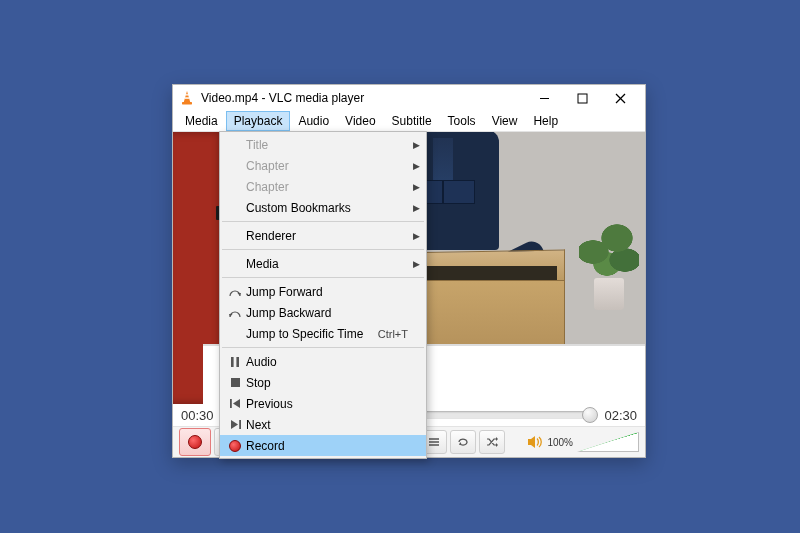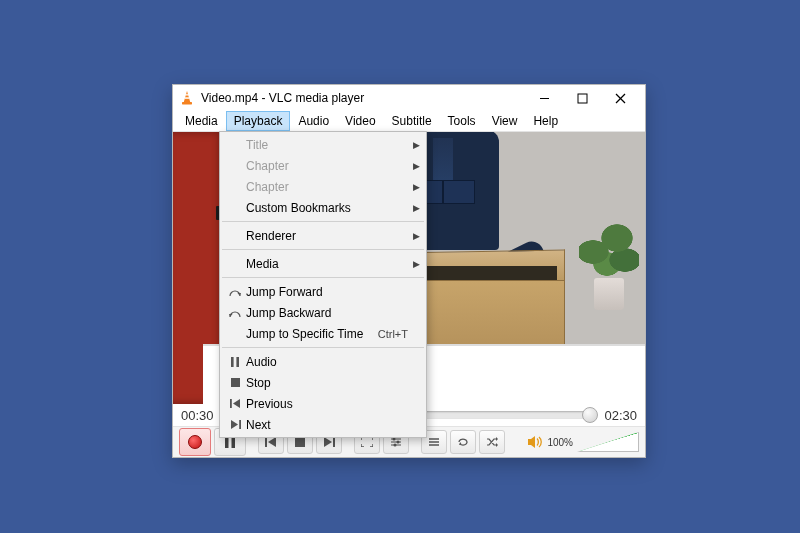--- a/index.html
+++ b/index.html
@@ -413,15 +413,21 @@
     </div>
     <div class="dd-row">
       <span class="ico">
         <svg width="11" height="9">
             <polygon points="1,0 1,9 8,4.5" fill="#555"></polygon>
             <rect x="9.2" y="0" width="1.8" height="9" fill="#555"></rect>
           </svg>
       </span>
       <span class="lbl">Next</span>
     </div>
+    <div class="dd-row highlight">
+      <span class="ico">
+          <span class="rec-dot"></span>
+        </span>
+      <span class="lbl">Record</span>
+    </div>
   </div>
 
 </div>
 
 </body></html>

